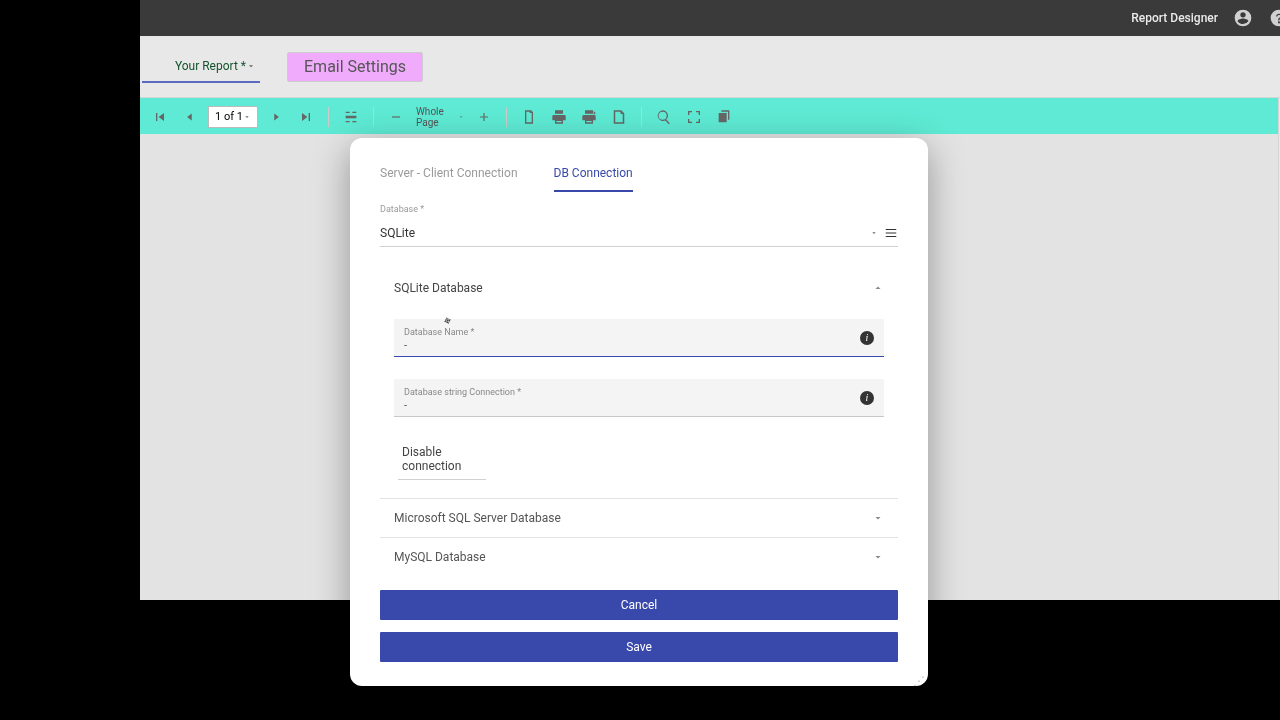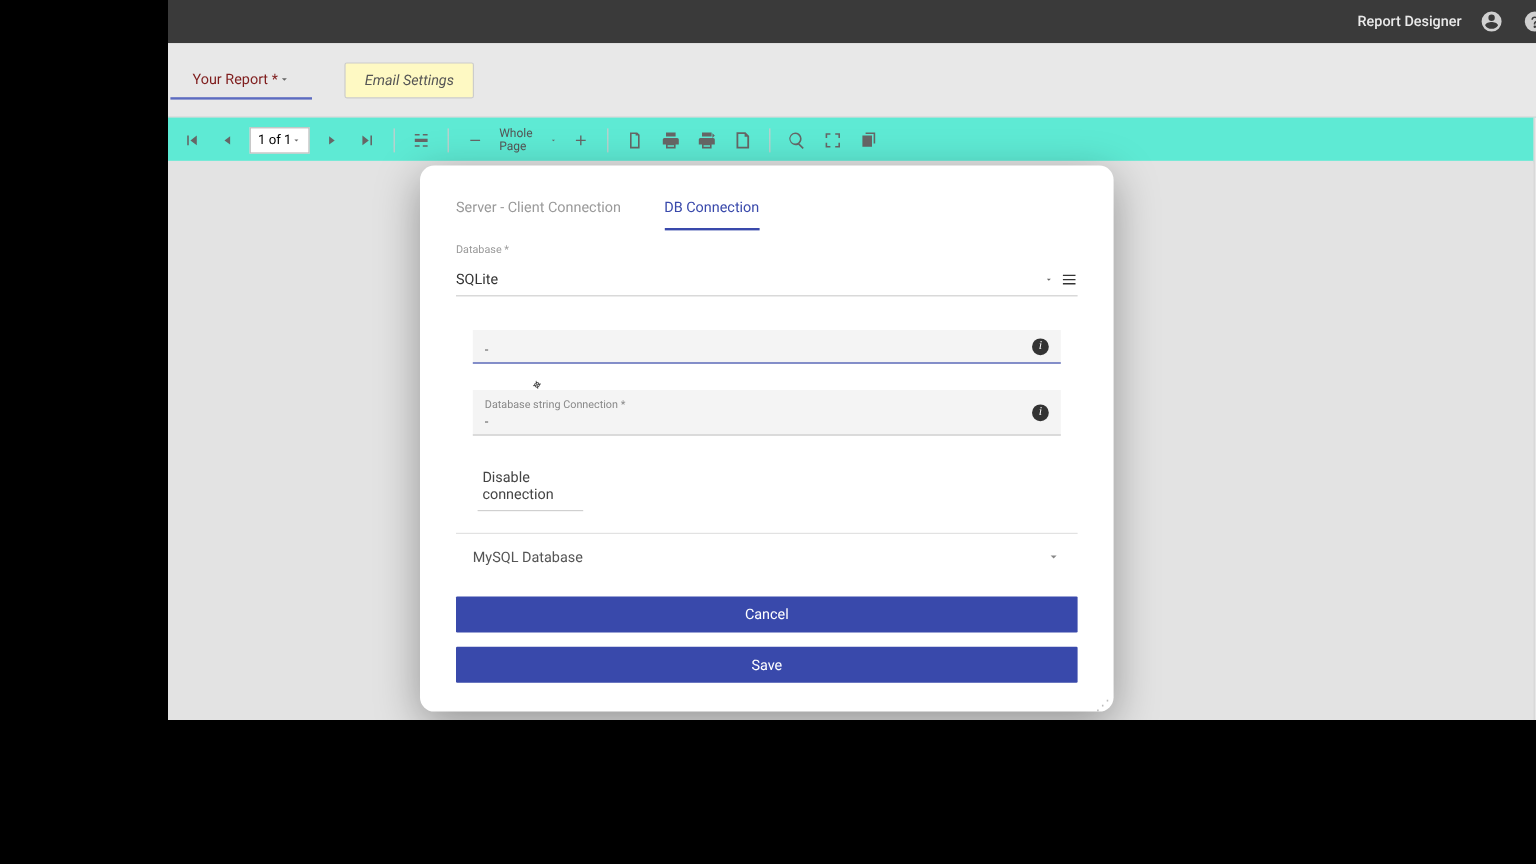--- a/index.html
+++ b/index.html
@@ -3,22 +3,22 @@
 <meta charset="utf-8">
 <style>
   * { box-sizing: border-box; margin: 0; padding: 0; font-family: Roboto, Arial, sans-serif; }
   body { width: 1280px; height: 720px; overflow: hidden; background: #000; }
   .app-window { position: absolute; left: 140px; top: 0; width: 1170px; height: 600px; background: #dedede; }
   .top-bar { height: 36px; background: #3a3a3a; display: flex; align-items: center; justify-content: flex-end; padding: 0 20px; gap: 14px; }
   .top-bar-title { color: #eaeaea; font-size: 12px; font-weight: 500; }
   .top-icon { width: 22px; height: 22px; display:flex; align-items:center; justify-content:center; }
   .top-icon svg { fill: #d0d0d0; }
   .secondary-bar { height: 62px; background: #e8e8e8; display:flex; align-items:center; padding-left: 2px; gap: 15px; border-bottom: 1px solid #d6d6d6;}
-  .report-dropdown { height: 32px; width: 118px; border-bottom: 2px solid #5c6bc0; display:flex; align-items:center; justify-content: center; padding: 0 4px; font-size: 12px; color: #7f1d1d; }
-  .email-btn { height: 30px; padding: 0 16px; background:#fef9c3; border:1px solid #ccc; border-radius:2px; font-size:12px; color:#555; display:flex; align-items:center; margin-left: 12px; font-style: italic;}
+  .report-dropdown { height: 32px; width: 118px; border-bottom: 2px solid #5c6bc0; display:flex; align-items:center; justify-content: flex-end; padding: 0 4px; font-size: 12px; color: #14532d; }
+  .email-btn { height: 30px; padding: 0 16px; background:#f0abfc; border:1px solid #ccc; border-radius:2px; font-size:16px; color:#555; display:flex; align-items:center; margin-left: 12px;}
   .toolbar { height: 38px; background: #5eead4; display:flex; align-items:center; padding-left: 8px; gap: 6px; border-bottom:1px solid #d2d2d2;}
   .tool-btn { width: 24px; height: 24px; display:flex; align-items:center; justify-content:center; }
   .tool-btn svg { fill:#666; }
   .divider-sm { width:1px; height:20px; background:#ccc; margin: 0 4px;}
   .page-input { width: 50px; height: 22px; border:1px solid #bbb; font-size:11px; padding:0 6px; background:#fff; display:flex; align-items:center; justify-content:space-between;}
   .zoom-input { width: 52px; height: 22px; font-size:10px; color:#555; display:flex; align-items:center; justify-content: flex-end; padding: 0 2px;}
   .right-rail { position:absolute; right:0; top:98px; bottom:0; width:32px; background:#e8e8e8; border-left:1px solid #d5d5d5; display:flex; flex-direction:column; align-items:center; gap:16px; padding-top:30px;}
   .rail-collapse { position:absolute; right:0; top:98px; width:8px; height:14px; background:#dadada; display:flex; align-items:center; justify-content:center;}
   .content { position:absolute; left:0; top:134px; right:32px; bottom:0; background:#e3e3e3; }
 
@@ -207,35 +207,48 @@
         <span class="hamburger-icon">
           <svg viewBox="0 0 24 24" width="14" height="14">
               <path fill="#333" d="M3 5h18v2H3zM3 11h18v2H3zM3 17h18v2H3z"></path>
             </svg>
         </span>
       </span>
     </div>
   </div>
 
   <div class="accordion-section">
+    <div class="accordion-header">
+      <span>SQLite Database</span>
+      <svg viewBox="0 0 24 24" width="12" height="12">
+          <path fill="#888" d="M7 14l5-5 5 5z"></path>
+        </svg>
+    </div>
     <div class="accordion-body">
       <div class="material-field focused">
+        <div class="mf-label">Database Name *</div>
         <div class="mf-value">-</div>
         <span class="mf-info">i</span>
       </div>
       <div class="material-field">
         <div class="mf-label">Database string Connection *</div>
         <div class="mf-value">-</div>
         <span class="mf-info">i</span>
       </div>
       <div class="disable-btn">Disable connection</div>
     </div>
   </div>
 
   <div class="collapsed-section">
+    <span>Microsoft SQL Server Database</span>
+    <svg viewBox="0 0 24 24" width="12" height="12">
+        <path fill="#888" d="M7 10l5 5 5-5z"></path>
+      </svg>
+  </div>
+  <div class="collapsed-section">
     <span>MySQL Database</span>
     <svg viewBox="0 0 24 24" width="12" height="12">
         <path fill="#888" d="M7 10l5 5 5-5z"></path>
       </svg>
   </div>
 
   <button class="btn-primary">
     <span>Cancel</span>
   </button>
   <button class="btn-primary">

